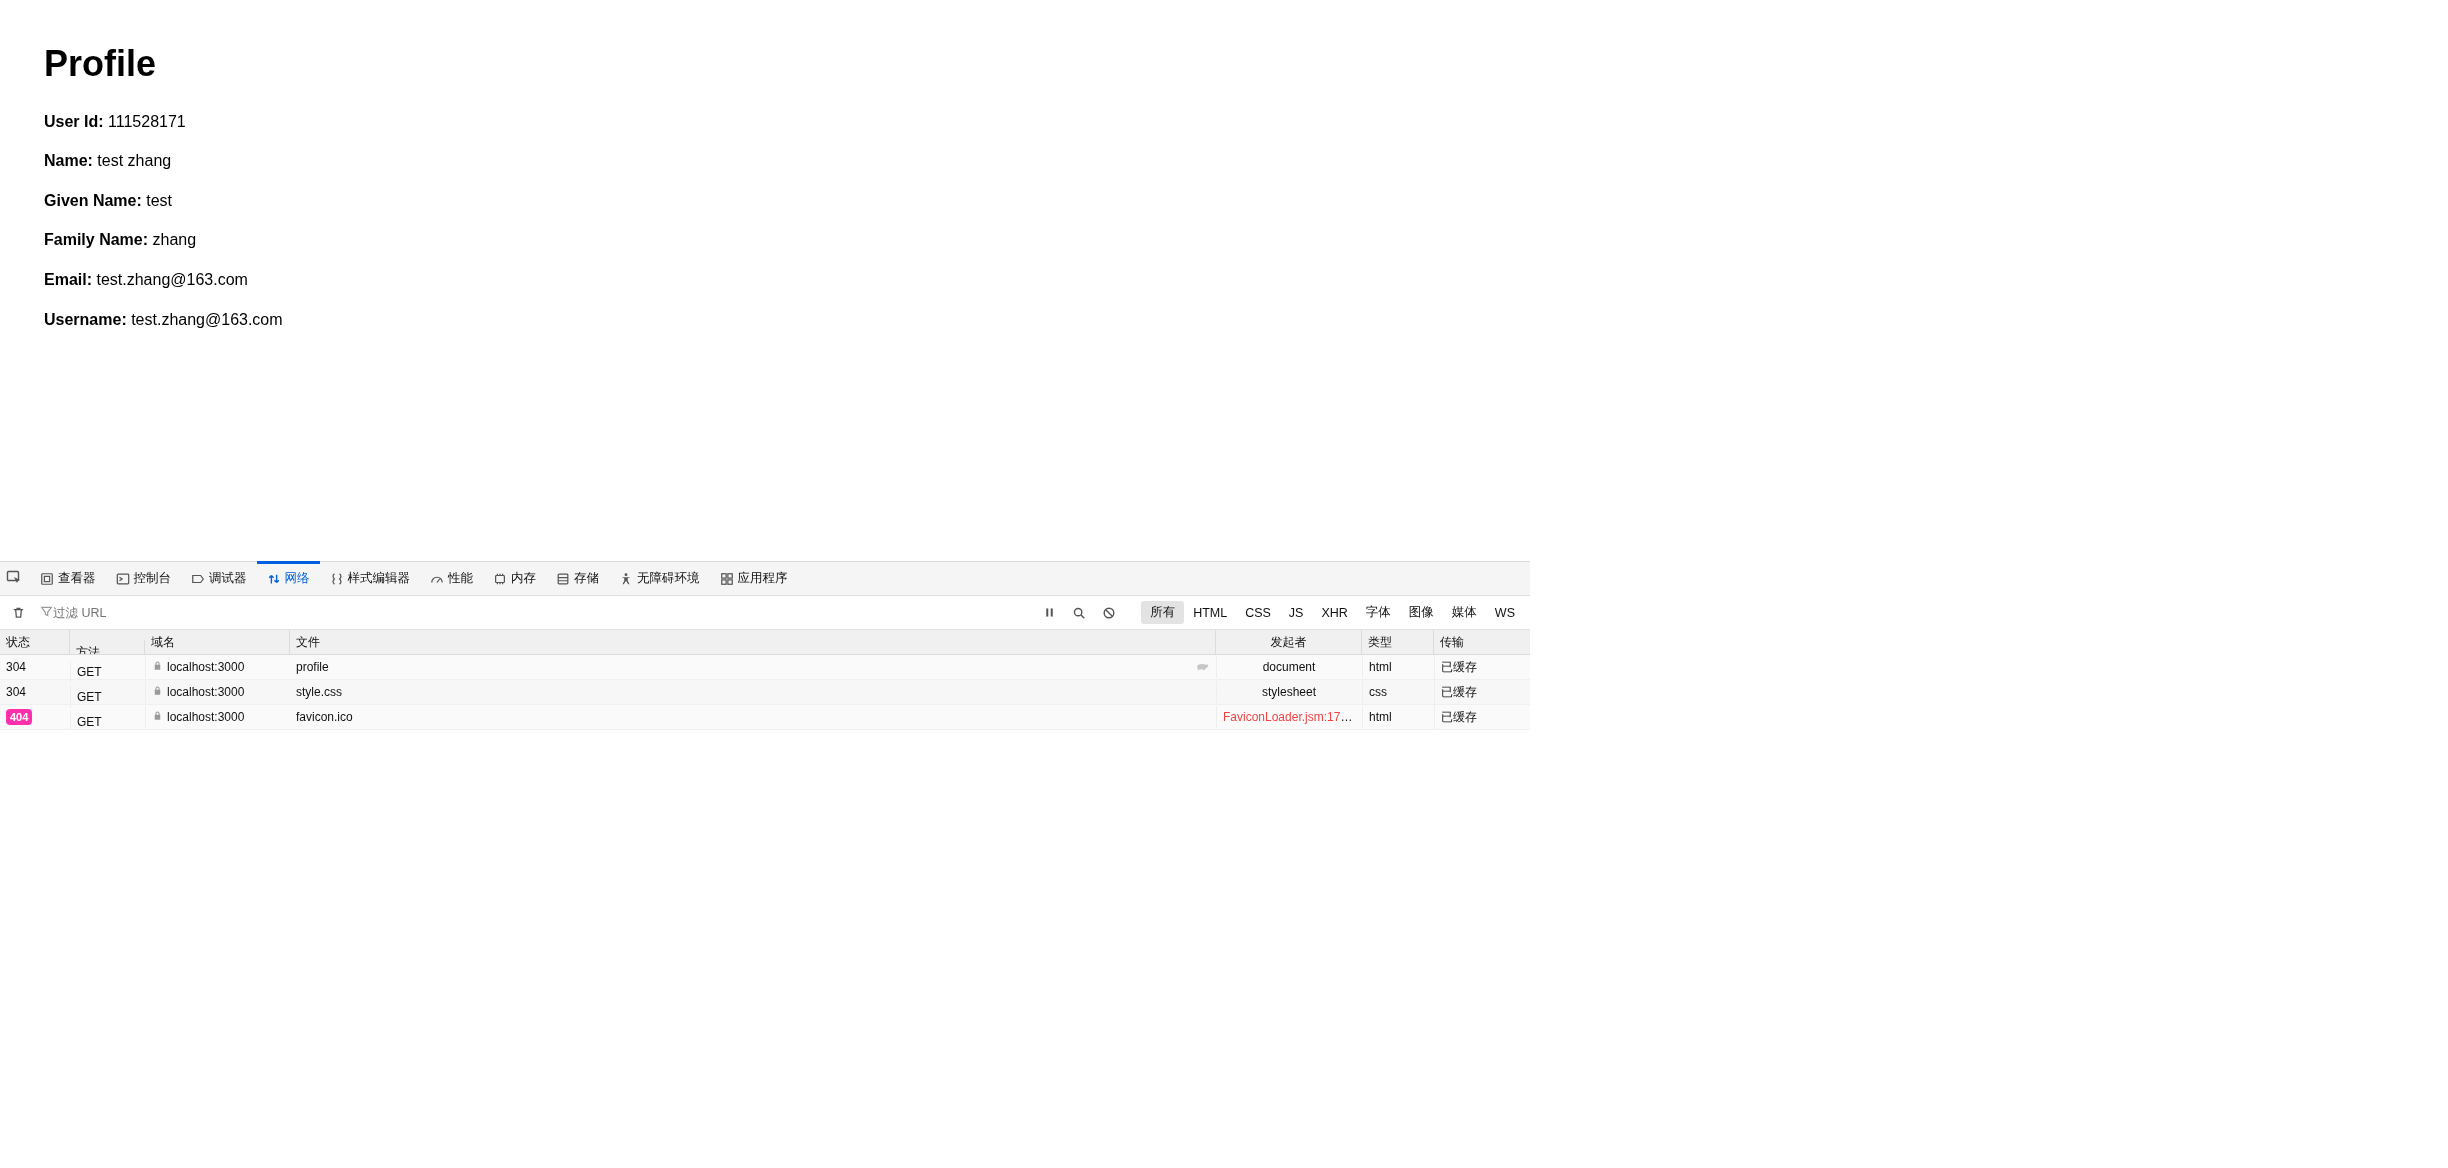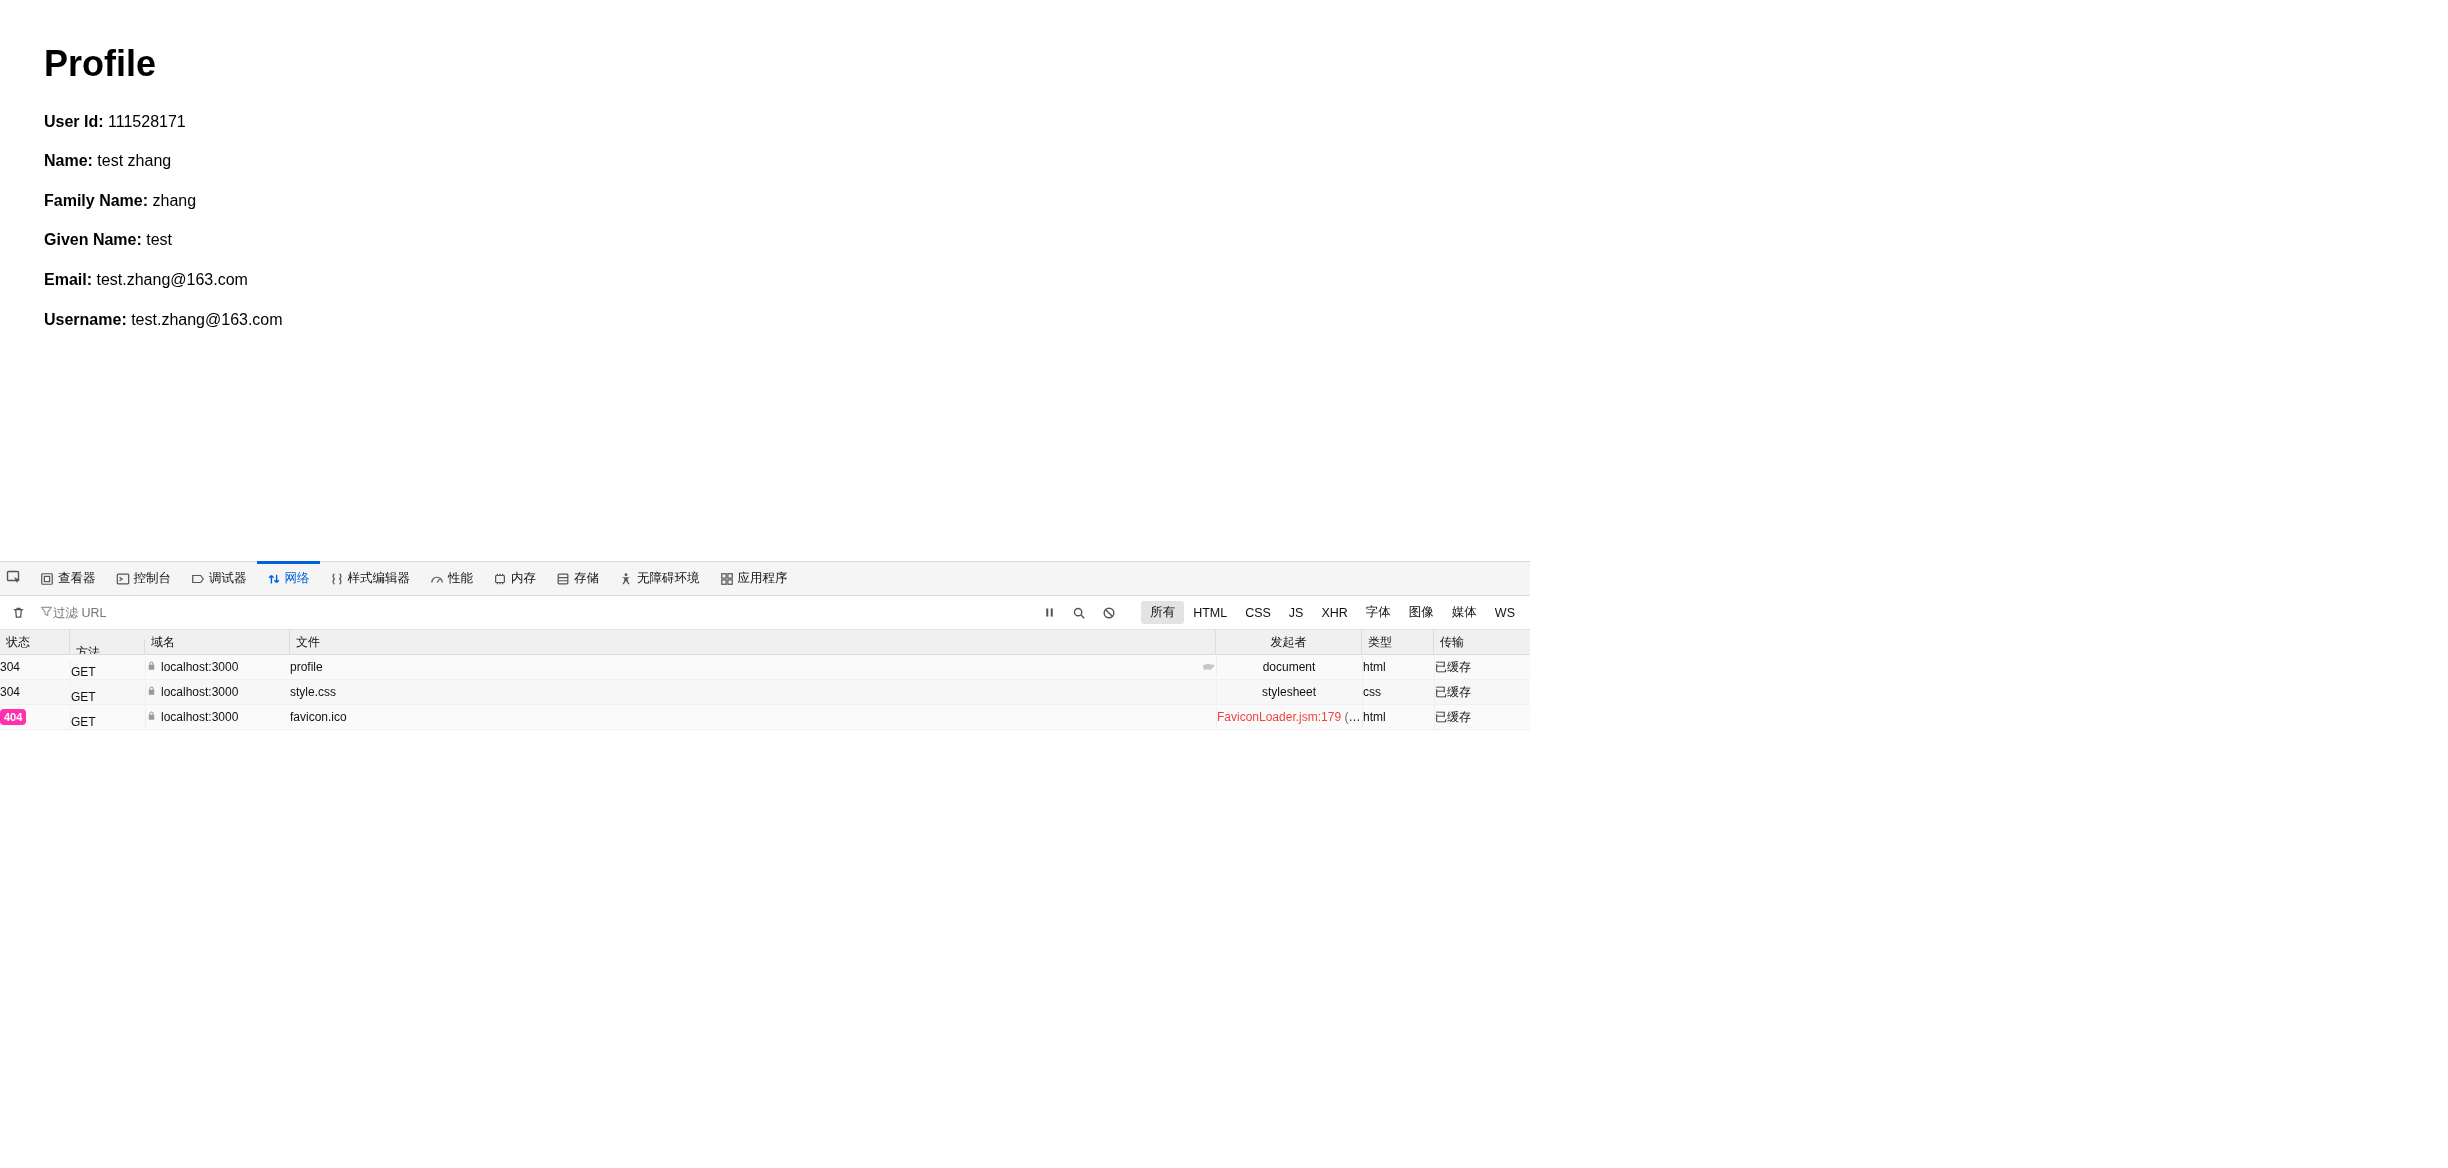--- a/index.html
+++ b/index.html
@@ -40,21 +40,21 @@
   .col-method { width:75px;margin-top:10px; }
   .col-domain { width:145px; }
   .col-file { flex:1; min-width:50px; }
   .col-init { width:146px;text-align:center; }
   .col-type { width:72px; }
   .col-trans { width:96px; border-right:none!important; }
 
   
   .nt-row { display:flex; height:25px; font-size:12px; align-items:center; border-bottom:1px solid #f0f0f0; }
   .nt-row:nth-child(even){ background:#f7f7f7; }
-  .nt-row > div { border-right:1px solid transparent; padding:4px 0; overflow:hidden; white-space:nowrap; text-overflow:ellipsis; }
+  .nt-row > div { border-right:1px solid transparent; padding:4px 6px; overflow:hidden; white-space:nowrap; text-overflow:ellipsis; }
   .nt-row .col-method, .nt-row .col-domain, .nt-row .col-init, .nt-row .col-type, .nt-row .col-trans { border-left:1px solid #eee; }
   .status-badge-404 { display:inline-block; padding:0 4px; border-radius:4px; background:#ff2fad; color:#fff; font-weight:600; font-size:11px; line-height:16px; }
   .lock-ico { color:#8a8a8a; margin-right:4px; vertical-align:middle; }
   .turtle { color:#bdbdbd; float:right; }
   .link-blue { color:#ef4444; }
   .dim { color:#6d6d6d; }
 </style>
 </head>
 <body>
 
@@ -64,26 +64,26 @@
 
   <p class="field">
     <b>User Id:</b>
     <span>111528171</span>
   </p>
   <p class="field">
     <b>Name:</b>
     <span>test zhang</span>
   </p>
   <p class="field">
+    <b>Given Name:</b>
+    <span>test</span>
+  </p>
+  <p class="field">
     <b>Family Name:</b>
     <span>zhang</span>
-  </p>
-  <p class="field">
-    <b>Given Name:</b>
-    <span>test</span>
   </p>
   <p class="field">
     <b>Email:</b>
     <span>test.zhang@163.com</span>
   </p>
   <p class="field">
     <b>Username:</b>
     <span>test.zhang@163.com</span>
   </p>
 </div>

